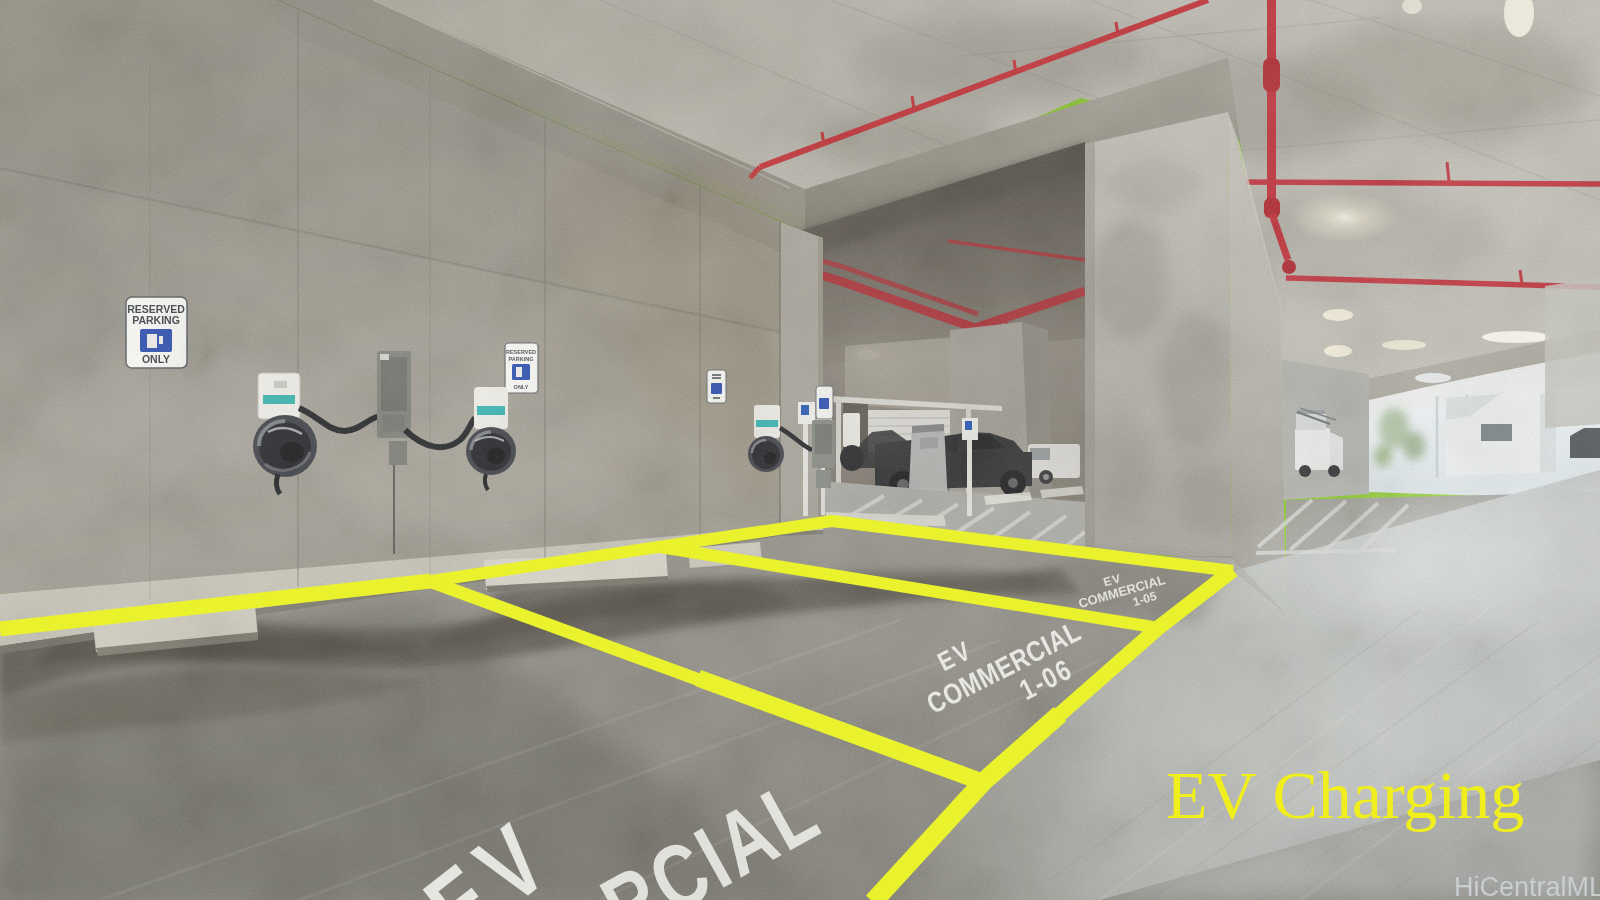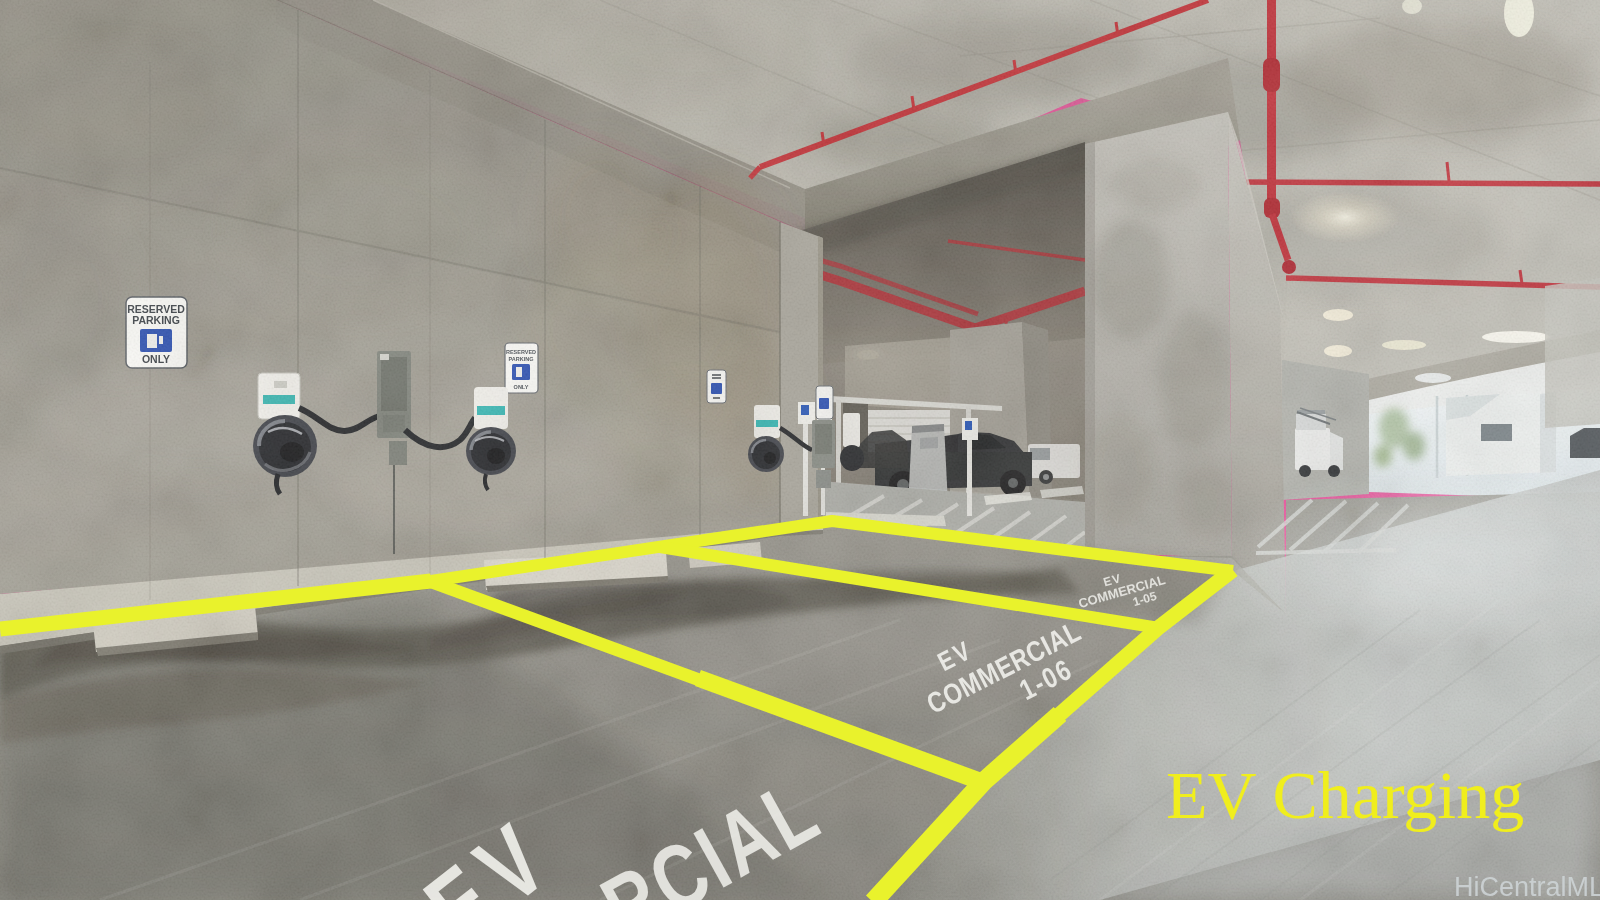--- a/index.html
+++ b/index.html
@@ -1,16 +1,16 @@
 <!DOCTYPE html>
 <html><head>
 <meta charset="utf-8">
 <style>
 html,body{margin:0;padding:0;background:#777;}
-.stage{position:relative;width:1600px;height:900px;overflow:hidden;font-family:"Liberation Sans",sans-serif;background:#ec4899;}
+.stage{position:relative;width:1600px;height:900px;overflow:hidden;font-family:"Liberation Sans",sans-serif;background:#84cc16;}
 .stage svg{position:absolute;left:0;top:0;}
 </style>
 </head>
 <body>
 <div class="stage">
 <svg width="1600" height="900" viewBox="0 0 1600 900">
 <defs>
 <linearGradient id="ceilG" x1="0" y1="0" x2="1" y2="0.22">
  <stop offset="0" stop-color="#a6a298"></stop>
  <stop offset="0.3" stop-color="#b3b0a7"></stop>

